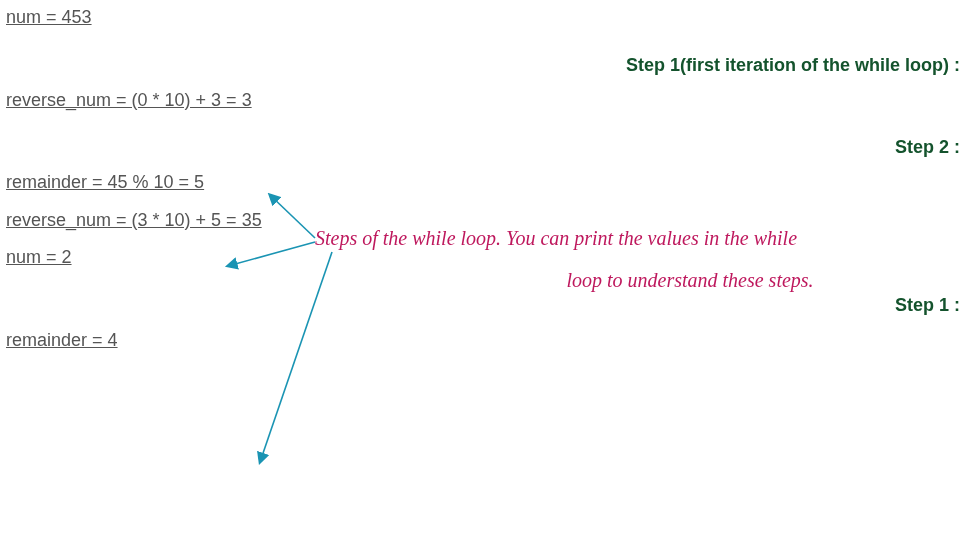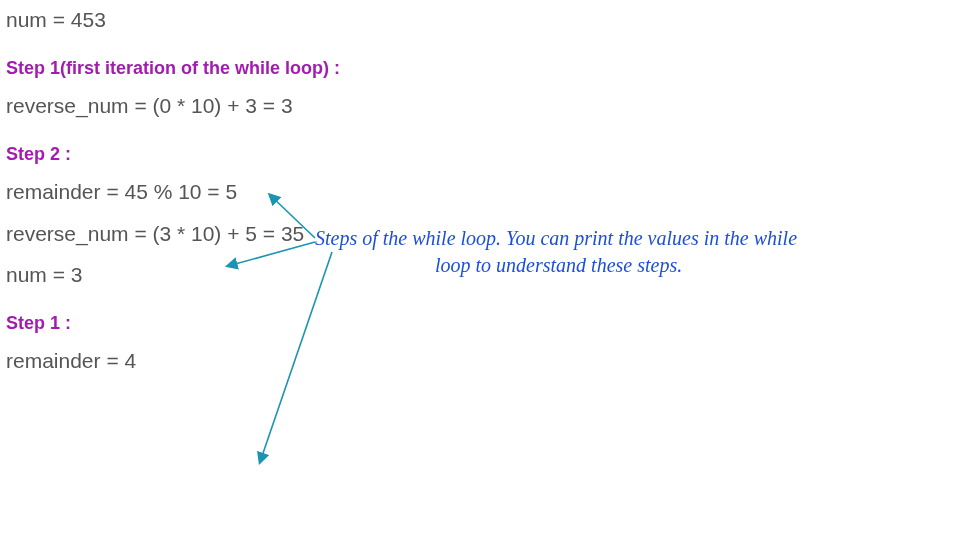--- a/index.html
+++ b/index.html
@@ -13,46 +13,49 @@
     overflow: hidden;
   }
   .page {
     position: relative;
     width: 960px;
     height: 549px;
     padding: 7px 0 0 6px;
     box-sizing: border-box;
   }
   .line {
-    font-size: 21px;
+    font-size: 18px;
     line-height: 1.2;
     margin: 0 0 16px 0;
+    text-decoration: underline;
   }
   .heading {
     font-weight: 700;
-    color: #a21caf;
+    color: #14532d;
     font-size: 18px;
     margin: 26px 0 14px 0;
+    text-align: right;
   }
   .annotation {
     position: absolute;
     left: 315px;
     top: 225px;
     width: 630px;
-    color: #1d4ed8;
+    color: #be185d;
     font-family: "Comic Sans MS", "Segoe Script", "Bradley Hand", cursive;
     font-style: italic;
     font-size: 20px;
     line-height: 1.35;
     text-align: left;
   }
   .annotation .line2 {
     display: block;
-    text-align: left;
+    text-align: center;
     padding-left: 120px;
+    margin-top: 15px;
   }
   svg.arrows {
     position: absolute;
     left: 0;
     top: 0;
     width: 960px;
     height: 549px;
     pointer-events: none;
   }
 </style>
@@ -62,21 +65,21 @@
 <div class="page">
 
   <p class="line">num = 453</p>
 
   <p class="heading">Step 1(first iteration of the while loop) :</p>
   <p class="line">reverse_num = (0 * 10) + 3 = 3</p>
 
   <p class="heading">Step 2 :</p>
   <p class="line">remainder = 45 % 10 = 5</p>
   <p class="line">reverse_num = (3 * 10) + 5 = 35</p>
-  <p class="line">num = 3</p>
+  <p class="line">num = 2</p>
 
   <p class="heading">Step 1 :</p>
   <p class="line">remainder = 4</p>
 
   <div class="annotation">
     <span>Steps of the while loop. You can print the values in the while</span>
     <span class="line2">loop to understand these steps.</span>
   </div>
 
   <svg class="arrows" viewBox="0 0 960 549">

